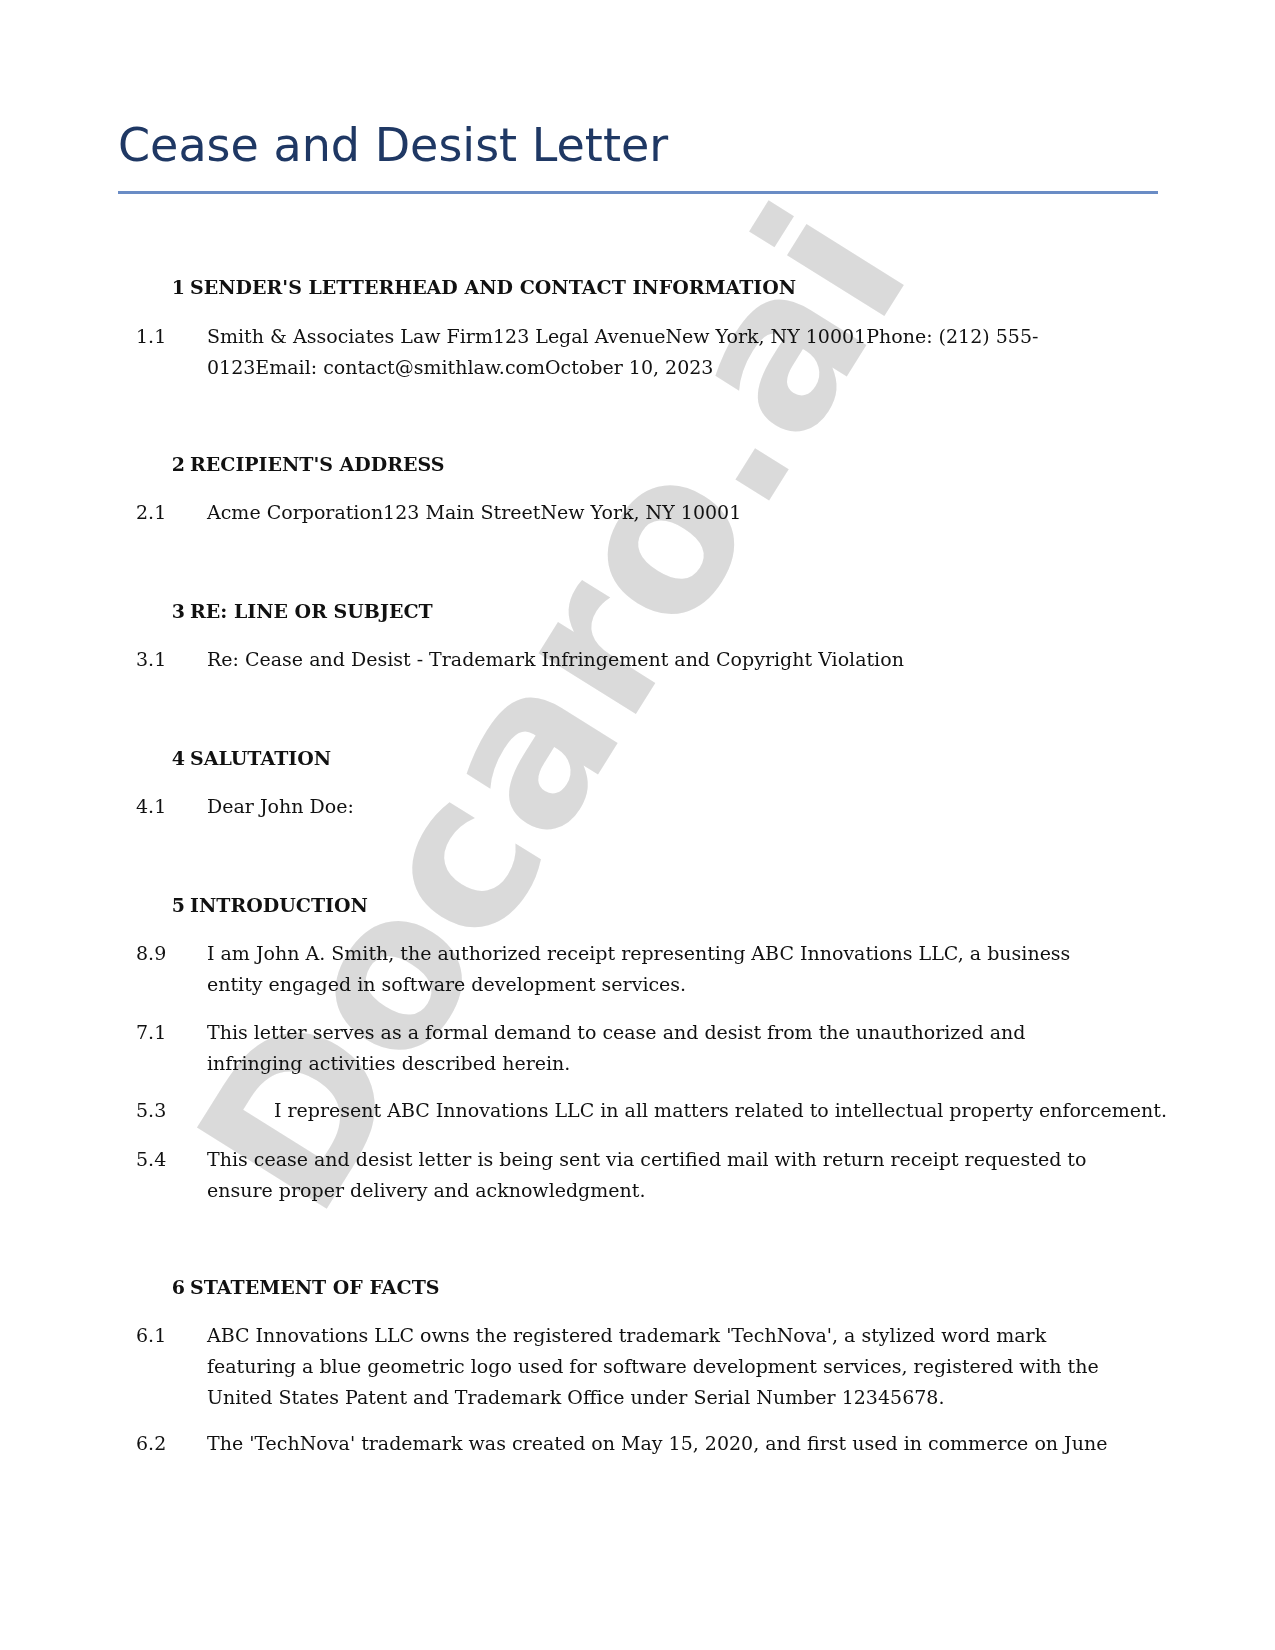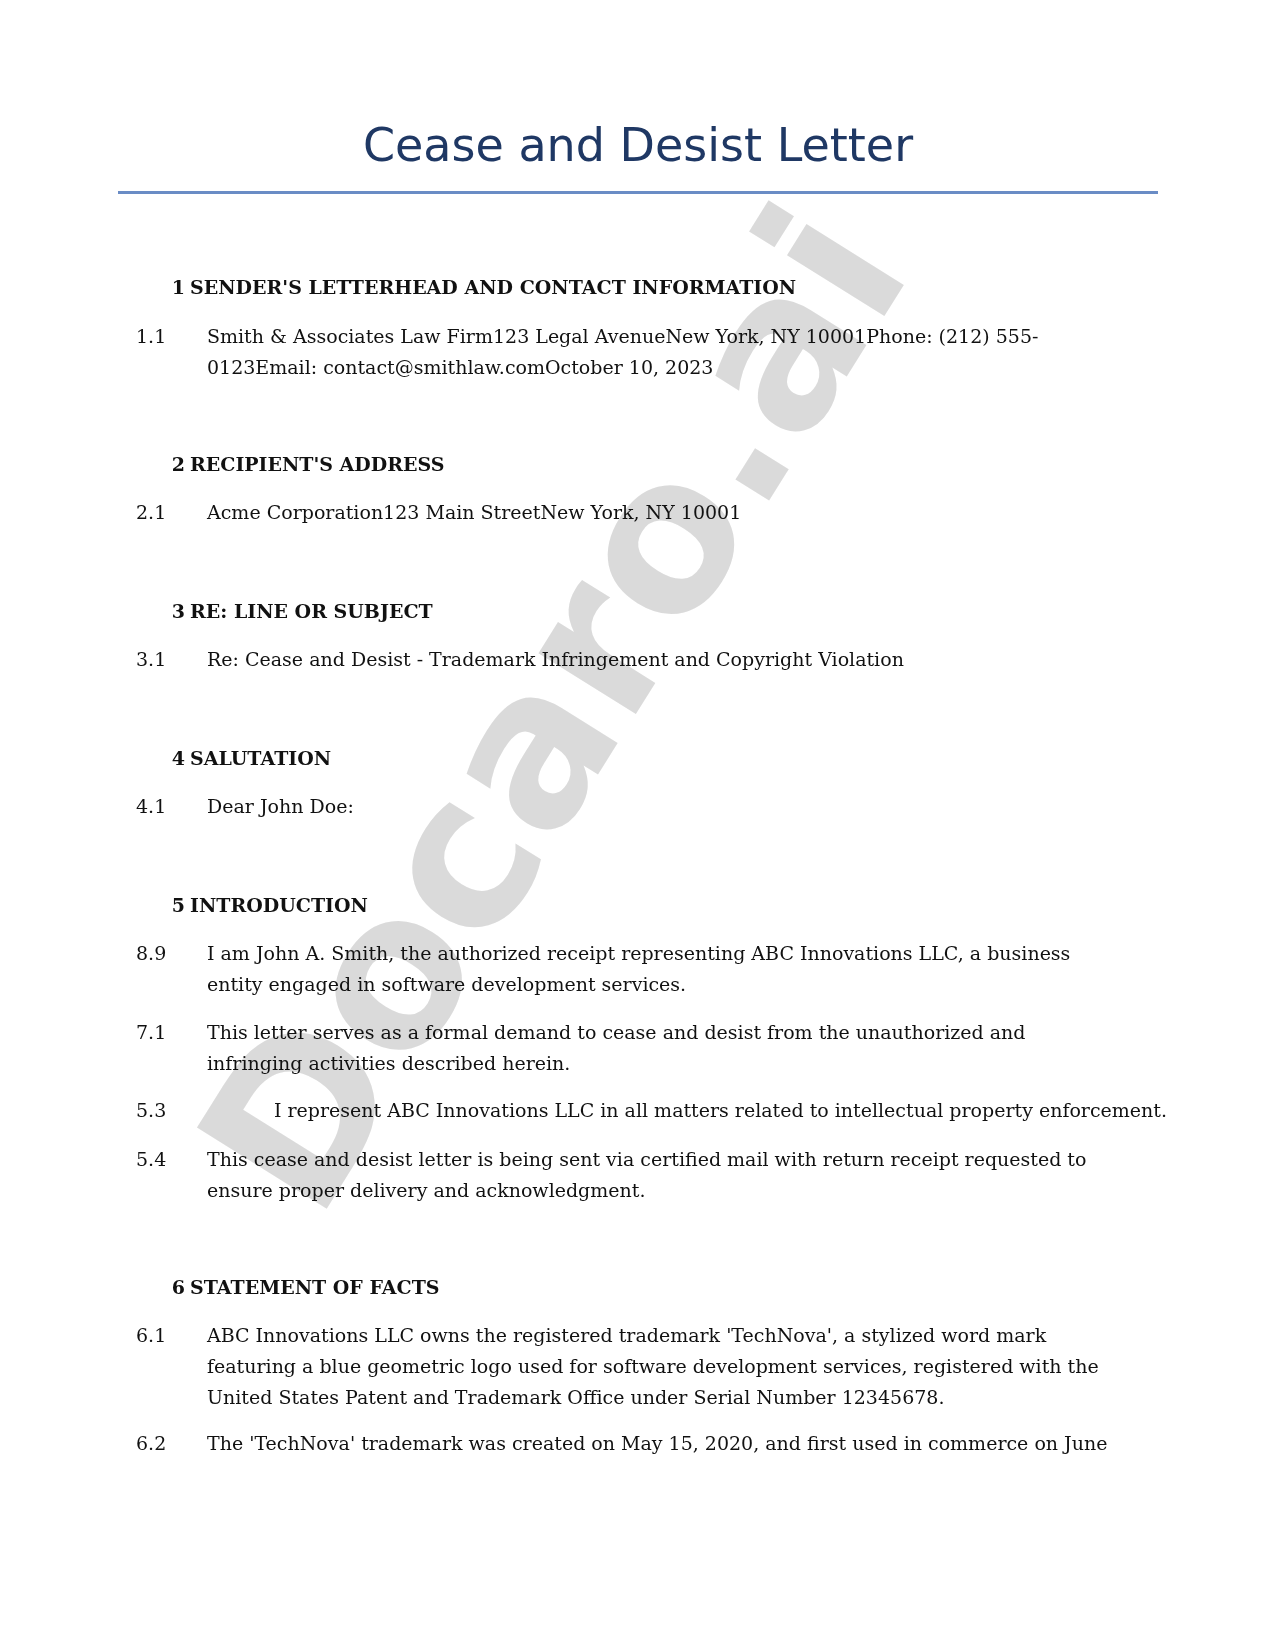--- a/index.html
+++ b/index.html
@@ -1,20 +1,20 @@
 <!DOCTYPE html>
 <html><head>
 <meta charset="utf-8">
 <style>
   html, body { margin: 0; padding: 0; background: #ffffff; }
   body { width: 1275px; height: 1650px; position: relative; overflow: hidden; }
   .page { position: absolute; left: 0; top: 0; width: 1275px; height: 1650px; }
   .title {
     position: absolute; left: 118px; width: 1040px; top: 118px;
-    text-align: center; font-family: "DejaVu Sans", sans-serif;
+    text-align: left; font-family: "DejaVu Sans", sans-serif;
     font-size: 46px; color: #1f3864; letter-spacing: 0px;
   }
   .rule { position: absolute; left: 118px; width: 1040px; top: 191px; height: 3px; background: #6a8cc5; }
   .watermark {
     position: absolute; left: 210px; top: 760px;
     font-family: "DejaVu Sans", sans-serif; font-weight: bold;
     font-size: 210px; color: #d9d9d9; transform: rotate(-58deg);
     transform-origin: center center; white-space: nowrap; opacity: 0.95;
     width: 1000px; text-align: center; margin-left: -190px; margin-top: -120px;
   }

